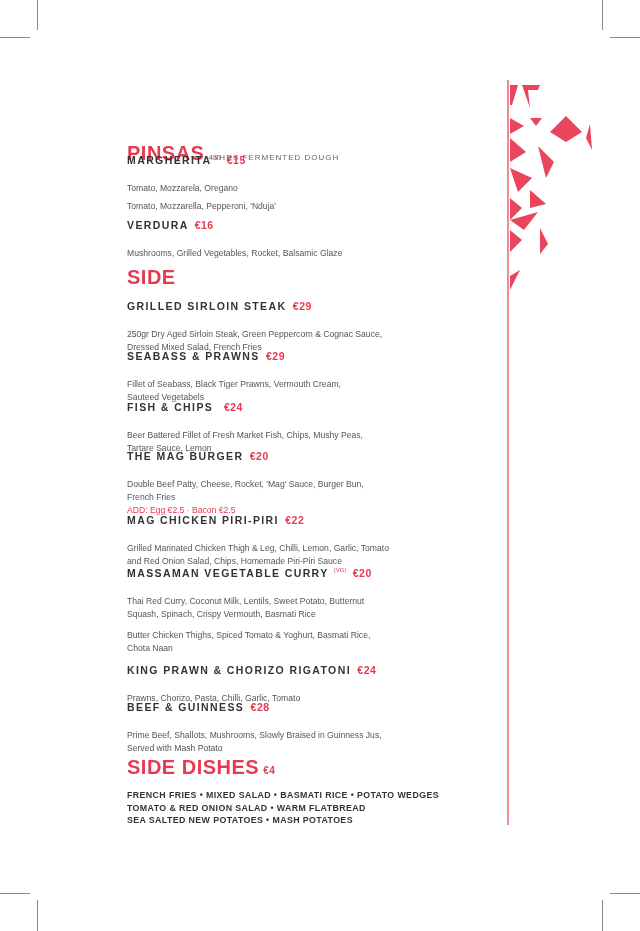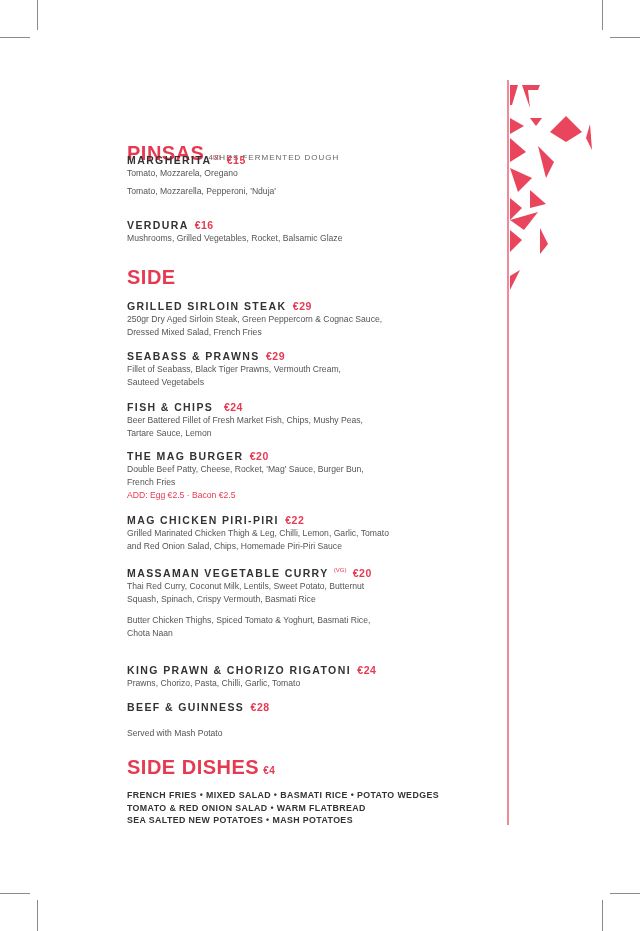--- a/index.html
+++ b/index.html
@@ -9,21 +9,21 @@
   .pattern { position: absolute; left: 508px; top: 80px; width: 90px; height: 210px; }
   .content { position: absolute; left: 127px; top: 0; width: 370px; }
   .section-title { position: absolute; left: 0; font-weight: bold; color: #e63a52; letter-spacing: 0.5px; white-space: nowrap; }
   .section-title .big { font-size: 20px; }
   .section-title .sub { font-size: 8px; color: #666; font-weight: normal; letter-spacing: 1px; margin-left: 4px; }
   .section-title .small-price { font-size: 10px; margin-left: 4px; }
   .item { position: absolute; left: 0; width: 380px; }
   .item-name { font-size: 10.5px; font-weight: bold; letter-spacing: 1.4px; color: #333; white-space: nowrap; line-height: 13px; }
   .item-name .tag { font-size: 6px; font-weight: normal; color: #e63a52; vertical-align: super; letter-spacing: 0; margin-left: 1px; }
   .item-name .price { color: #e63a52; letter-spacing: 0.5px; margin-left: 2px; }
-  .item-desc { font-size: 8.6px; color: #555; line-height: 13px; margin-top: 0; }
+  .item-desc { font-size: 8.6px; color: #555; line-height: 13px; margin-top: 15px; }
   .item-add { font-size: 8.6px; color: #e63a52; line-height: 13px; }
   .sides { position: absolute; left: 0; top: 789px; width: 380px; }
   .sides div { font-size: 8.8px; font-weight: bold; color: #333; letter-spacing: 0.4px; line-height: 12.5px; white-space: nowrap; }
 </style>
 </head>
 <body>
 
 <div class="crop" style="left:37px;top:0;width:1px;height:30px;"></div>
 <div class="crop" style="left:0;top:37px;width:30px;height:1px;"></div>
 <div class="crop" style="left:602px;top:0;width:1px;height:30px;"></div>
@@ -103,21 +103,21 @@
   </div>
   <div class="item" style="top:614px;">
     <div class="item-desc"><span>Butter Chicken Thighs, Spiced Tomato &amp; Yoghurt, Basmati Rice,</span><br><span>Chota Naan</span></div>
   </div>
   <div class="item" style="top:664px;">
     <div class="item-name"><span>KING PRAWN &amp; CHORIZO RIGATONI</span> <span class="price">€24</span></div>
     <div class="item-desc"><span>Prawns, Chorizo, Pasta, Chilli, Garlic, Tomato</span></div>
   </div>
   <div class="item" style="top:701px;">
     <div class="item-name"><span>BEEF &amp; GUINNESS</span> <span class="price">€28</span></div>
-    <div class="item-desc"><br><span>Served with Mash Potato</span></div>
+    <div class="item-desc"><span>Prime Beef, Shallots, Mushrooms, Slowly Braised in Guinness Jus,</span><br><span>Served with Mash Potato</span></div>
   </div>
 
   <div class="section-title" style="top:756px;">
     <span class="big">SIDE DISHES</span><span class="small-price">€4</span>
   </div>
   <div class="sides">
     <div>FRENCH FRIES • MIXED SALAD • BASMATI RICE • POTATO WEDGES</div>
     <div>TOMATO &amp; RED ONION SALAD • WARM FLATBREAD</div>
     <div>SEA SALTED NEW POTATOES • MASH POTATOES</div>
   </div>

